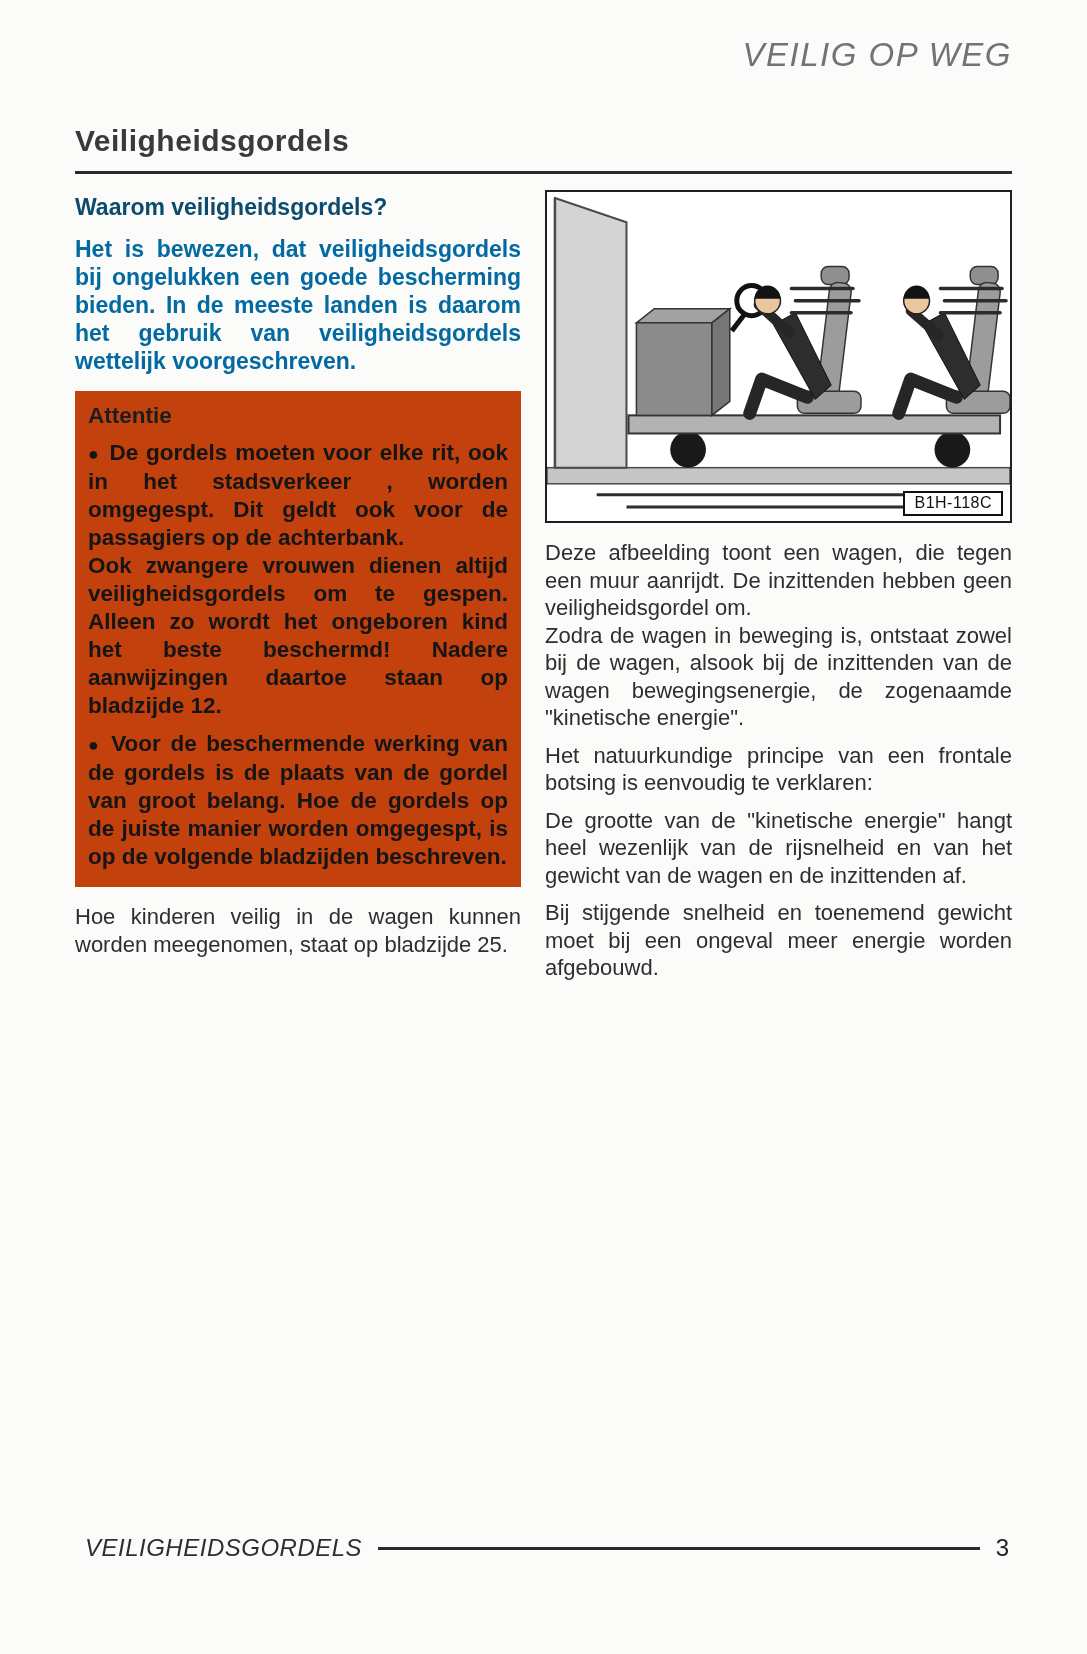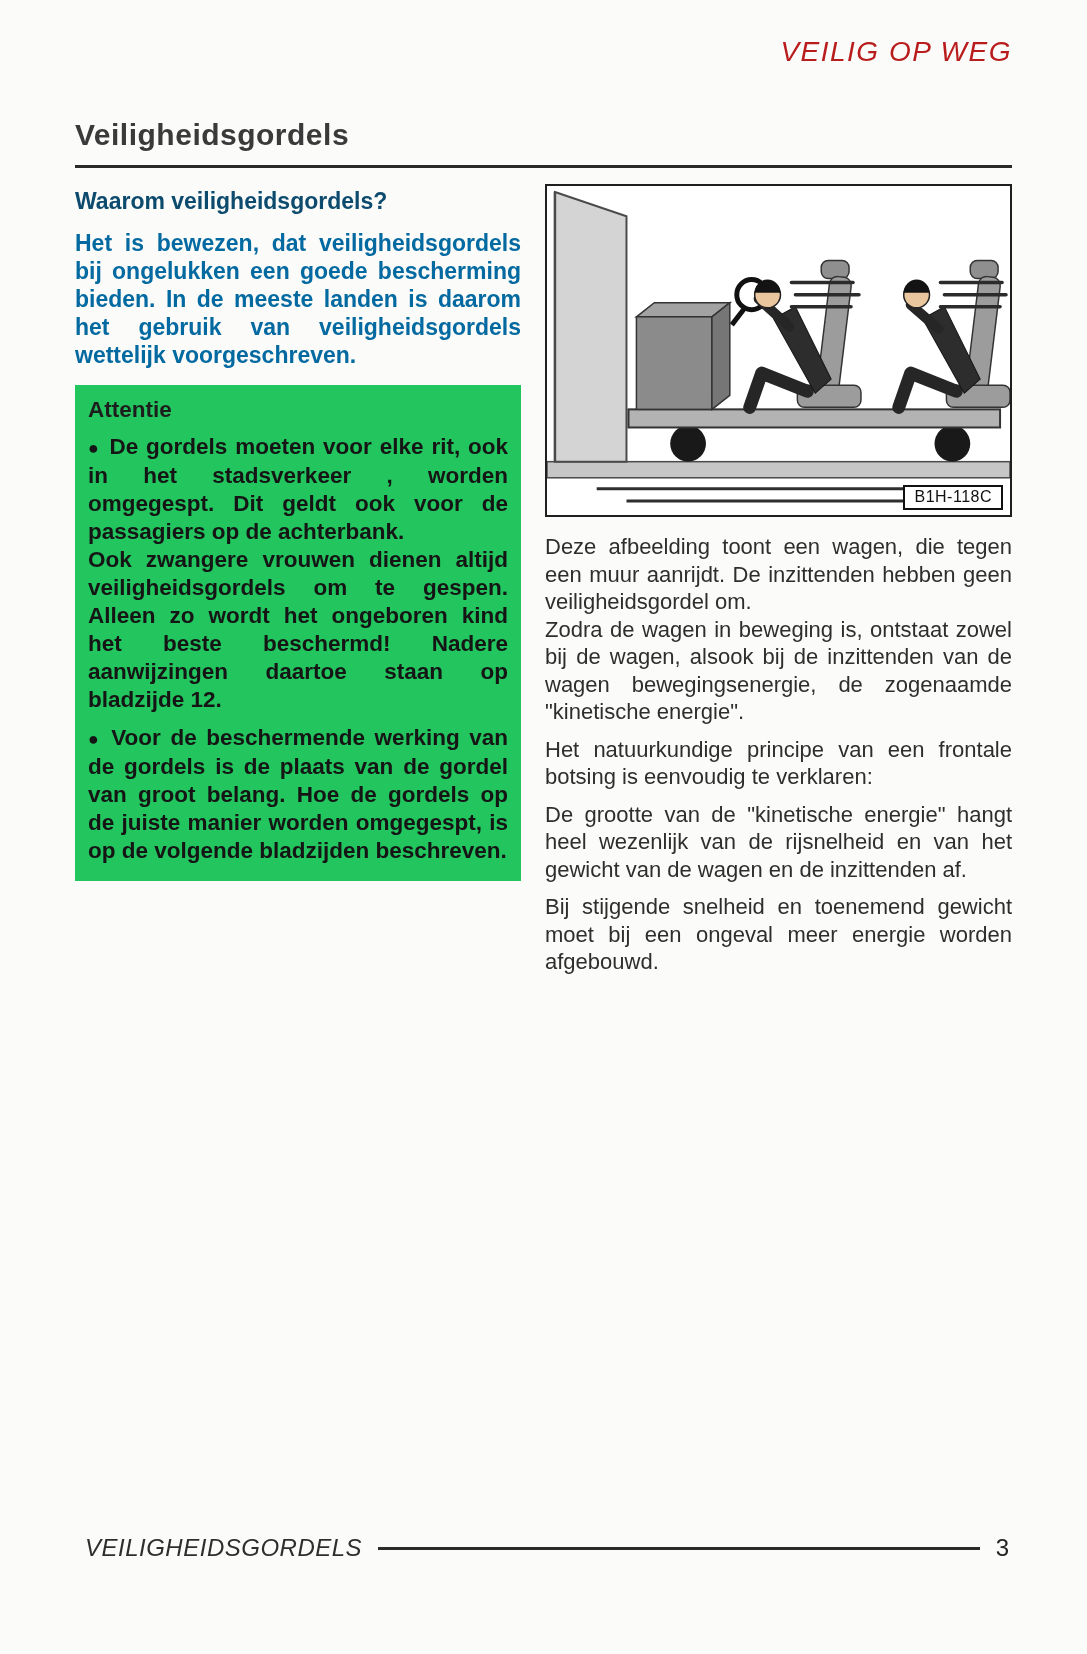--- a/index.html
+++ b/index.html
@@ -7,37 +7,37 @@
   body {
     background: #fbfbf9;
     font-family: "Liberation Sans", sans-serif;
     color: #1d1d1d;
     position: relative;
     overflow: hidden;
   }
   .page { position: absolute; inset: 0; padding: 30px 75px 0 75px; }
 
   .header { text-align: right; padding-top: 6px; }
-  .running-header { font-style: italic; font-size: 28px; letter-spacing: 1.5px; color: #b91c1c; }
+  .running-header { font-style: italic; font-size: 33px; letter-spacing: 1.5px; color: #737373; }
 
   .title { margin-top: 50px; font-size: 30px; font-weight: 700; color: #3a3a3a; letter-spacing: 0.5px; }
   .title-rule { margin-top: 13px; border-top: 3px solid #2a2a2a; }
 
   .columns { display: flex; gap: 24px; margin-top: 16px; }
   .col-left { width: 446px; flex: 0 0 446px; }
   .col-right { flex: 1; min-width: 0; }
 
   .subheading { font-size: 23px; font-weight: 700; color: #0c4a6e; margin: 4px 0 14px; }
 
   .bold-para {
     font-size: 23px; line-height: 28px; font-weight: 700;
     text-align: justify; hyphens: auto; color: #0369a1;
   }
 
-  .attention-box { background: #22c55e; margin-top: 16px; padding: 12px 13px 16px; }
+  .attention-box { background: #c2410c; margin-top: 16px; padding: 12px 13px 16px; }
   .attention-title { font-weight: 700; font-size: 22.5px; margin-bottom: 10px; color: #1d1d1d; }
   .attn-para {
     font-weight: 700; font-size: 22.5px; line-height: 28px;
     text-align: justify; hyphens: auto; color: #151515;
   }
   .attn-para.gap { margin-top: 10px; }
   .bullet { margin-right: 9px; font-size: 18px; }
 
   .body-para {
     font-size: 22px; line-height: 27.5px; color: #2e2e2e;
@@ -83,20 +83,21 @@
       <h2 class="subheading">Waarom veiligheidsgordels?</h2>
       <p class="bold-para">Het is bewezen, dat veiligheidsgordels bij ongelukken een goede bescherming bieden. In de meeste landen is daarom het gebruik van veiligheidsgordels wettelijk voorgeschreven.</p>
 
       <div class="attention-box">
         <div class="attention-title">Attentie</div>
         <p class="attn-para"><span class="bullet">●</span><span>De gordels moeten voor elke rit, ook in het stadsverkeer , worden omgegespt. Dit geldt ook voor de passagiers op de achterbank.</span></p>
         <p class="attn-para">Ook zwangere vrouwen dienen altijd veiligheidsgordels om te gespen. Alleen zo wordt het ongeboren kind het beste beschermd! Nadere aanwijzingen daartoe staan op bladzijde 12.</p>
         <p class="attn-para gap"><span class="bullet">●</span><span>Voor de beschermende werking van de gordels is de plaats van de gordel van groot belang. Hoe de gordels op de juiste manier worden omgegespt, is op de volgende bladzijden beschreven.</span></p>
       </div>
 
+      <p class="body-para closing">Hoe kinderen veilig in de wagen kunnen worden meegenomen, staat op bladzijde 25.</p>
     </section>
 
     <section class="col-right">
 
       <figure class="figure">
         <svg viewBox="0 0 466 327" preserveAspectRatio="none">
           <rect x="0" y="0" width="466" height="327" fill="#ffffff"></rect>
 
           <g>
             <rect x="0" y="274" width="466" height="16" fill="#c6c6c6" stroke="#4a4a4a" stroke-width="1.5"></rect>

